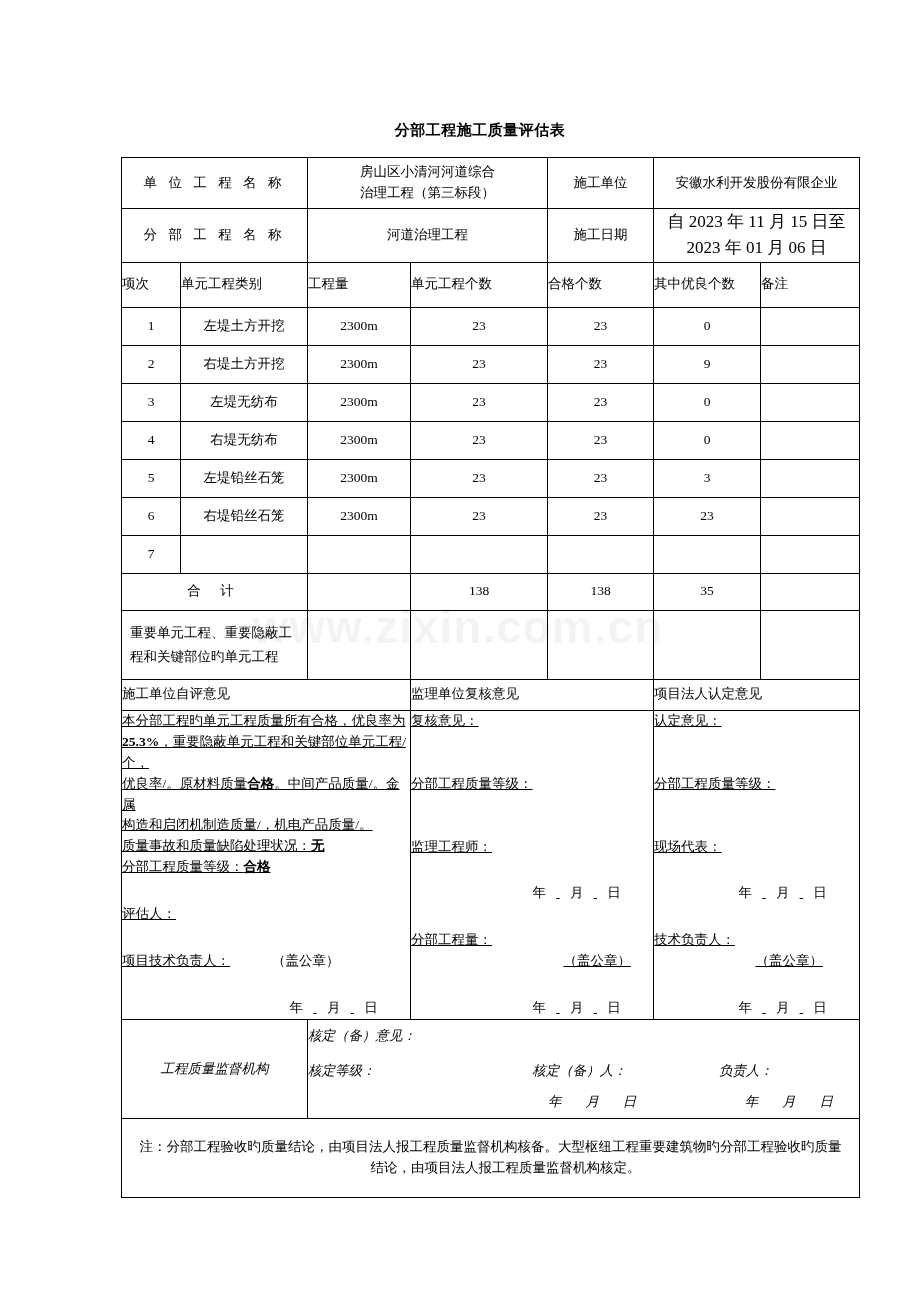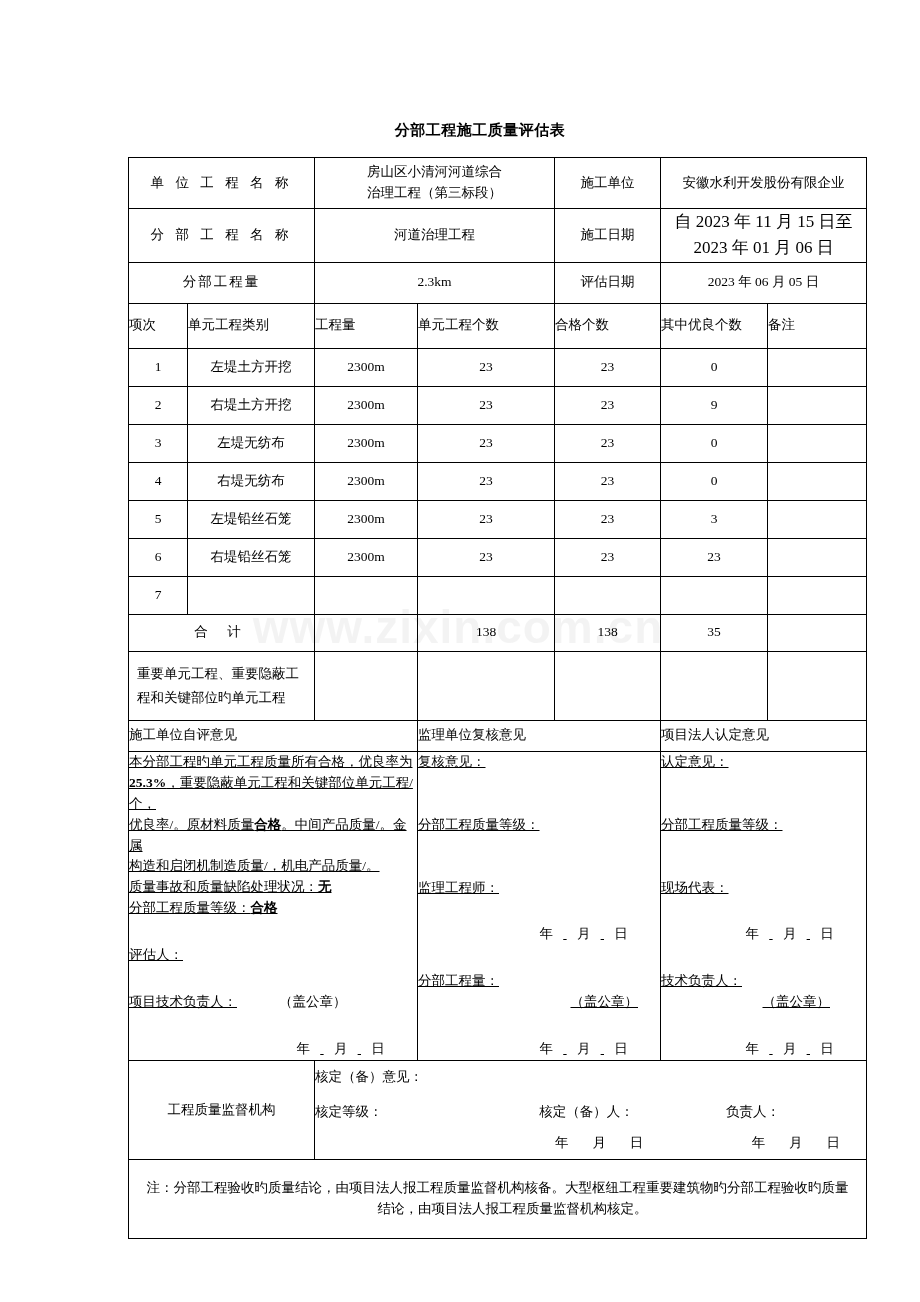--- a/index.html
+++ b/index.html
@@ -50,21 +50,21 @@
     text-align: center;
     font-family: "Liberation Sans", sans-serif;
     font-size: 15px;
     font-weight: bold;
     letter-spacing: 0.5px;
   }
 
   
   table.frm {
     position: absolute;
-    left: 128px;
+    left: 121px;
     top: 157px;
     width: 738px;
     border-collapse: collapse;
     table-layout: fixed;
   }
   table.frm td {
     border: 1px solid #000000;
     padding: 0;
     vertical-align: middle;
     font-size: 13.5px;
@@ -119,21 +119,21 @@
   .ymd {
     letter-spacing: 0px;
   }
   .ymd span { display: inline-block; min-width: 34px; text-align: center; }
   .ind-right { text-align: right; padding-right: 22px; }
   .ind-right2 { text-align: right; padding-right: 36px; }
   .seal-line { position: relative; }
   .seal { position: absolute; left: 150px; top: 0; }
 
   
-  .suprow td { height: 98px; vertical-align: middle; }
+  .suprow td { height: 98px; vertical-align: middle; font-style: italic; }
   .sup-left { text-align: center; font-size: 13.5px; }
   .sup-right { padding: 7px 8px 0 10px; vertical-align: top; font-size: 13.5px; line-height: 1.8; }
   .sup-grid {
     display: flex;
     width: 100%;
     gap: 42px;
   }
   .sup-grid > div:nth-child(1) { width: 39%; }
   .sup-grid > div:nth-child(2) { width: 31%; }
   .sup-grid > div:nth-child(3) { width: 30%; }
@@ -195,34 +195,20 @@
         <span>河道治理工程</span>
       </td>
       <td class="ctr pad">
         <span>施工日期</span>
       </td>
       <td class="ctr pad" colspan="2" style="font-size:17px">
         <span>自 2023 年 11 月 15 日至 2023 年 01 月 06 日</span>
       </td>
     </tr>
 
-    <tr class="hrow">
-      <td class="ctr pad" colspan="2" style="height:40px">
-        <span class="lbl-sp2">分部工程量</span>
-      </td>
-      <td class="ctr pad" colspan="2">
-        <span>2.3km</span>
-      </td>
-      <td class="ctr pad">
-        <span>评估日期</span>
-      </td>
-      <td class="ctr pad" colspan="2">
-        <span>2023 年  06 月  05 日</span>
-      </td>
-    </tr>
 
     <tr class="colhdr">
       <td>项次</td>
       <td>单元工程类别</td>
       <td>工程量</td>
       <td>单元工程个数</td>
       <td>合格个数</td>
       <td>其中优良个数</td>
       <td>备注</td>
     </tr>

